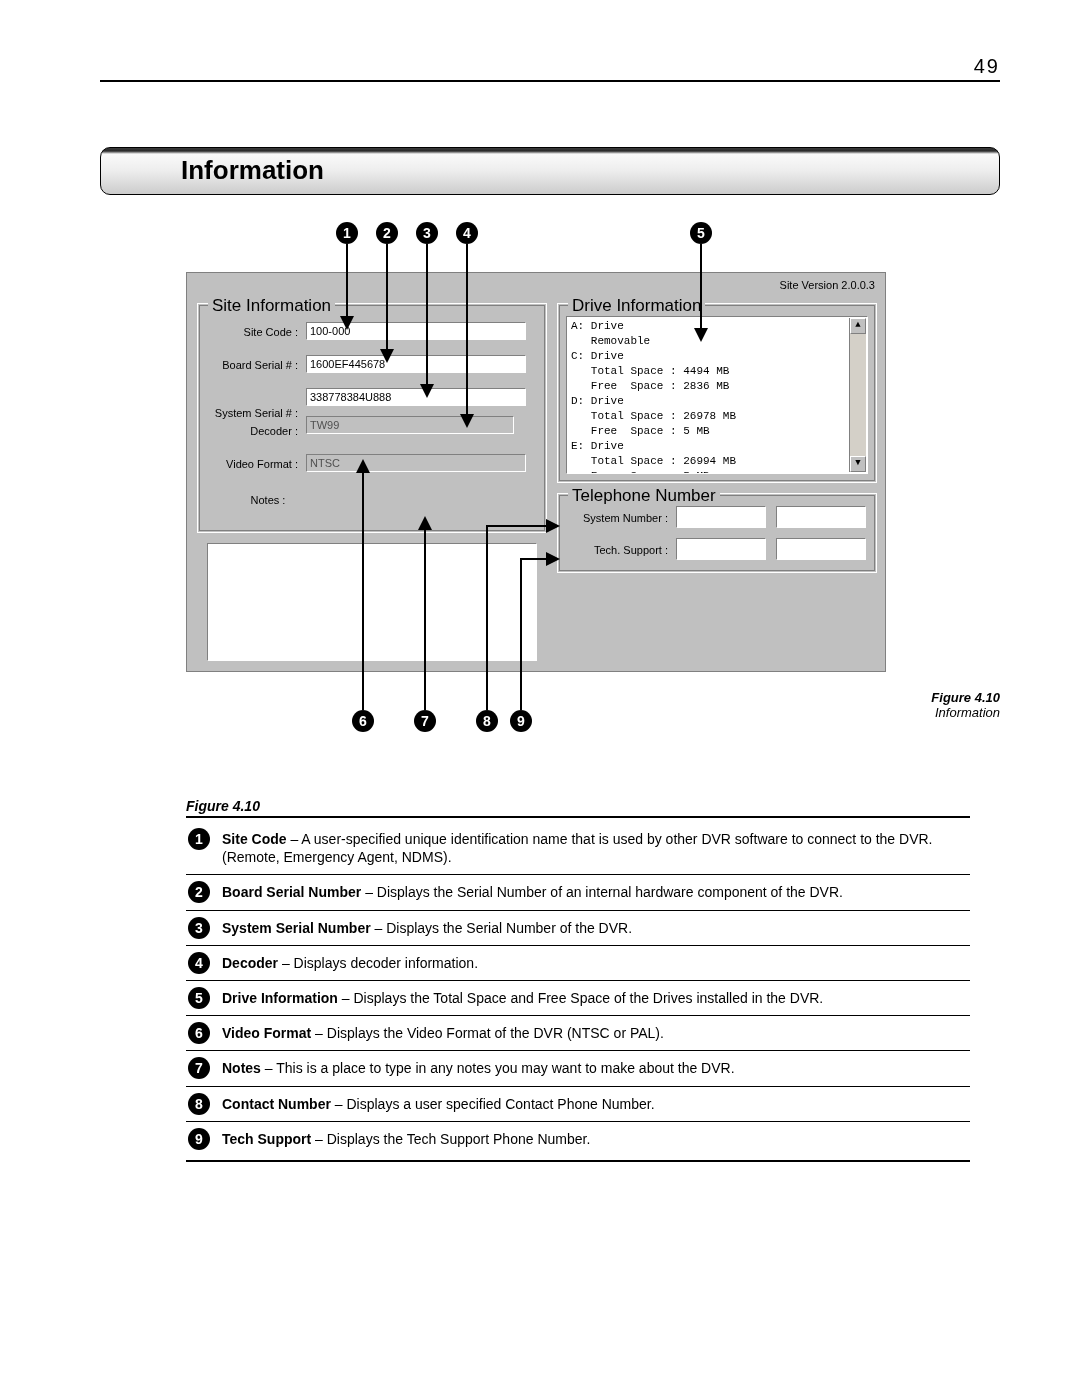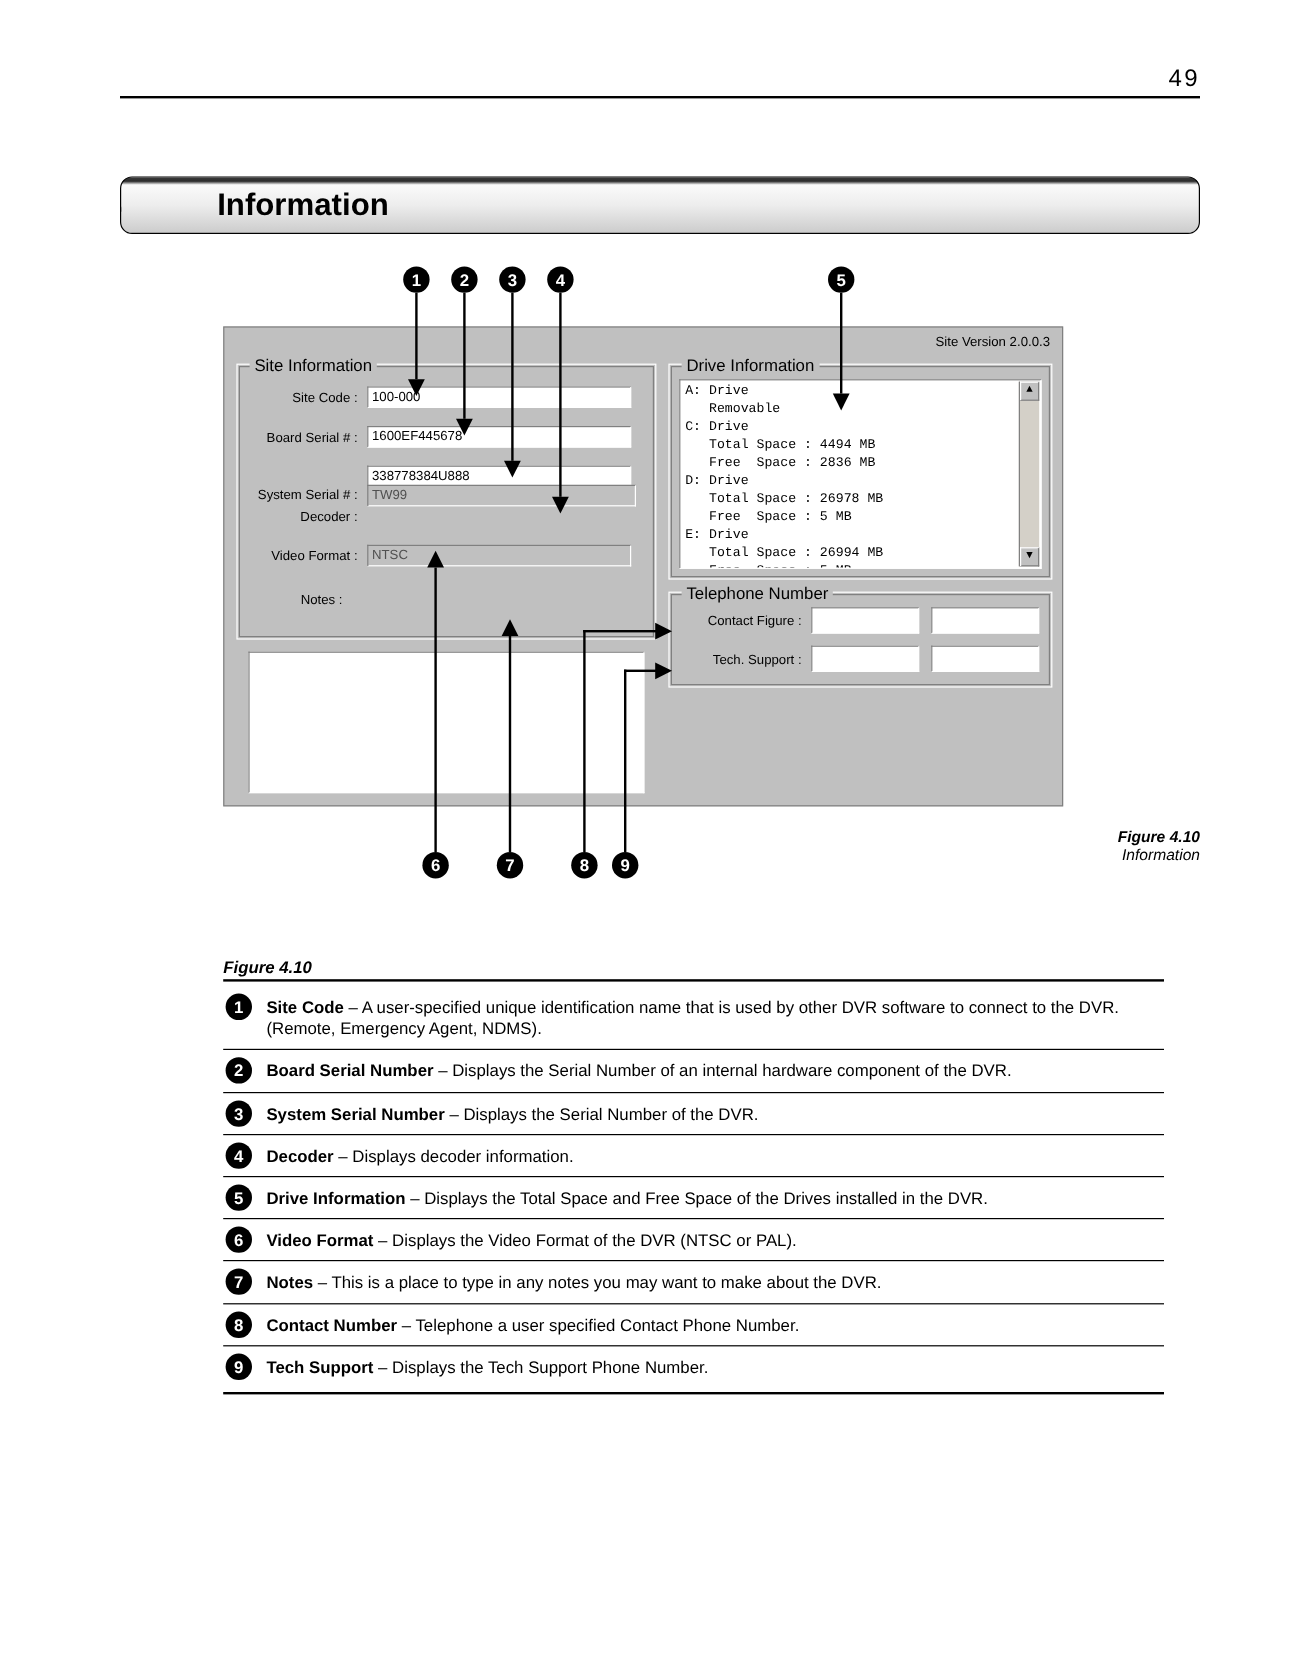--- a/index.html
+++ b/index.html
@@ -121,21 +121,21 @@
     inset: 1px;
     border: 1px solid #808080;
     box-sizing: border-box;
   }
   .fs-legend {
     position: absolute;
     top: -8px;
     left: 10px;
     background: #c0c0c0;
     padding: 0 4px;
-    font-size: 14px;
+    font-size: 17px;
   }
   .fs-label {
     position: absolute;
     font-size: 11px;
     text-align: right;
   }
   .fs-input {
     position: absolute;
     font-size: 11px;
     height: 18px;
@@ -320,21 +320,21 @@
       <div class="fs-label" style="left:0; top:22px; width:100px;">Site Code :</div>
       <input class="fs-input" style="left: 108px; top: 18px; width: 220px;" value="100-000">
 
       <div class="fs-label" style="left:0; top:55px; width:100px;">Board Serial # :</div>
       <input class="fs-input" style="left: 108px; top: 51px; width: 220px;" value="1600EF445678">
 
       <div class="fs-label" style="left:0; top:103px; width:100px;">System Serial # :</div>
       <input class="fs-input" style="left: 108px; top: 84px; width: 220px;" value="338778384U888">
 
       <div class="fs-label" style="left:0; top:121px; width:100px;">Decoder :</div>
-      <input class="fs-input ro" style="left: 108px; top: 100px; width: 224px;" readonly="" value="TW99">
+      <input class="fs-input ro" style="left: 108px; top: 112px; width: 208px;" readonly="" value="TW99">
 
       <div class="fs-label" style="left:0; top:154px; width:100px;">Video Format :</div>
       <input class="fs-input ro" style="left: 108px; top: 150px; width: 220px;" readonly="" value="NTSC">
 
       <div class="fs-label" style="left:0; top:190px; width:100px; text-align:center; padding-left:20px;">Notes :</div>
     </div>
 
     <div class="notes-box" style="left:20px; top:270px; width:330px; height:118px;"></div>
 
     <div class="fs" style="left:370px; top:30px; width:320px; height:180px;">
@@ -358,21 +358,21 @@
           <div class="scroll-btn" style="top:0;">▲</div>
           <div class="scroll-btn" style="bottom:0;">▼</div>
         </div>
       </div>
     </div>
 
     <div class="fs" style="left:370px; top:220px; width:320px; height:80px;">
       <div class="fs-inner"></div>
       <div class="fs-legend">Telephone Number</div>
 
-      <div class="fs-label" style="left:0; top:18px; width:110px;">Contact Figure :</div>
+      <div class="fs-label" style="left:0; top:18px; width:110px;">System Number :</div>
       <div class="tel-input" style="left:118px; top:12px; width:90px;"></div>
       <div class="tel-input" style="left:218px; top:12px; width:90px;"></div>
 
       <div class="fs-label" style="left:0; top:50px; width:110px;">Tech. Support :</div>
       <div class="tel-input" style="left:118px; top:44px; width:90px;"></div>
       <div class="tel-input" style="left:218px; top:44px; width:90px;"></div>
     </div>
   </div>
 
   <div class="caption" style="right:80px; top:690px; width:120px;">
@@ -384,19 +384,19 @@
     <div class="legend-title">Figure 4.10</div>
     <div class="legend-top-rule"></div>
     <div id="legend-rows">
         <div class="legend-row"><div class="num">1</div><span><span class="strong">Site Code</span><span> – A user-specified unique identification name that is used by other DVR software to connect to the DVR. (Remote, Emergency Agent, NDMS).</span></span></div>
         <div class="legend-row"><div class="num">2</div><span><span class="strong">Board Serial Number</span><span> – Displays the Serial Number of an internal hardware component of the DVR.</span></span></div>
         <div class="legend-row"><div class="num">3</div><span><span class="strong">System Serial Number</span><span> – Displays the Serial Number of the DVR.</span></span></div>
         <div class="legend-row"><div class="num">4</div><span><span class="strong">Decoder</span><span> – Displays decoder information.</span></span></div>
         <div class="legend-row"><div class="num">5</div><span><span class="strong">Drive Information</span><span> – Displays the Total Space and Free Space of the Drives installed in the DVR.</span></span></div>
         <div class="legend-row"><div class="num">6</div><span><span class="strong">Video Format</span><span> – Displays the Video Format of the DVR (NTSC or PAL).</span></span></div>
         <div class="legend-row"><div class="num">7</div><span><span class="strong">Notes</span><span> – This is a place to type in any notes you may want to make about the DVR.</span></span></div>
-        <div class="legend-row"><div class="num">8</div><span><span class="strong">Contact Number</span><span> – Telephone a user specified Contact Phone Number.</span></span></div>
+        <div class="legend-row"><div class="num">8</div><span><span class="strong">Contact Number</span><span> – Displays a user specified Contact Phone Number.</span></span></div>
         <div class="legend-row"><div class="num">9</div><span><span class="strong">Tech Support</span><span> – Displays the Tech Support Phone Number.</span></span></div>
       </div>
     <div class="legend-bottom-rule"></div>
   </div>
 
 </div>
 
 </body></html>

